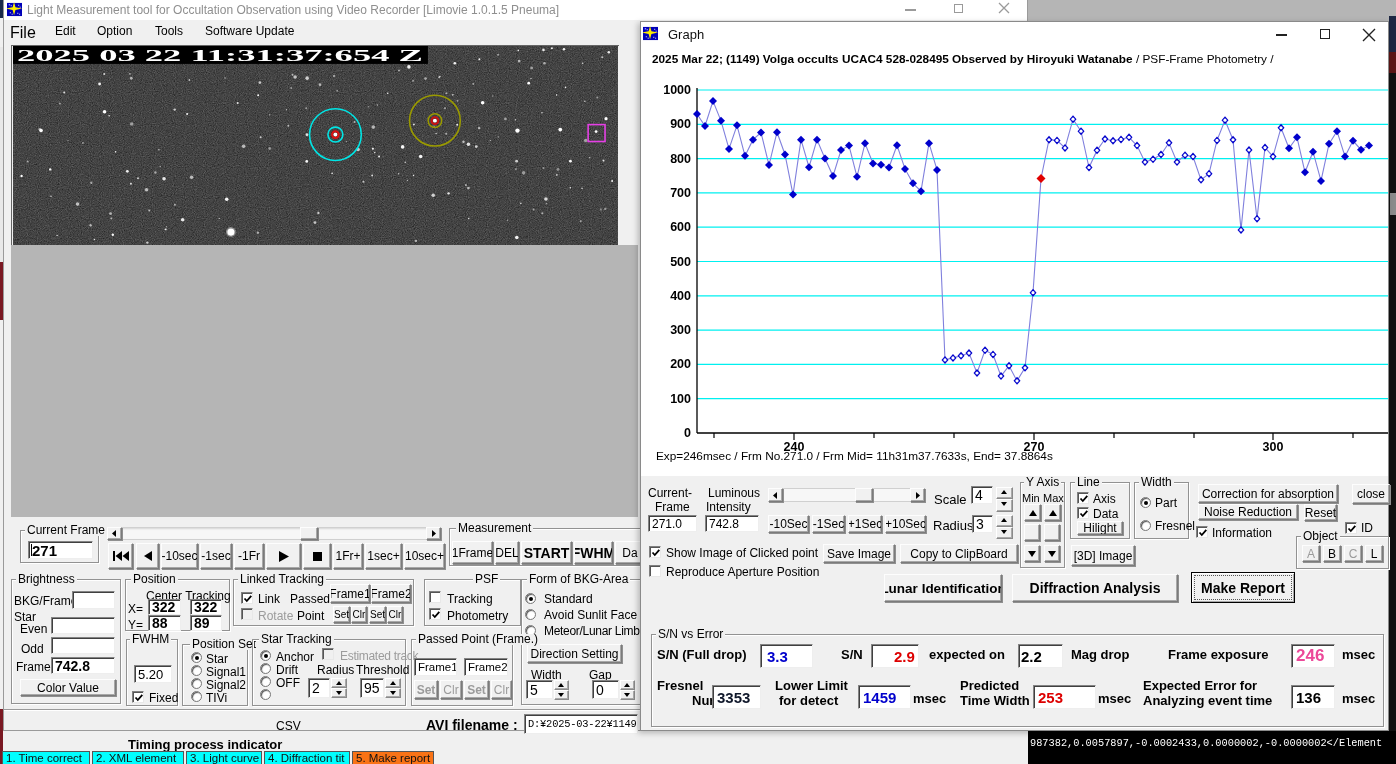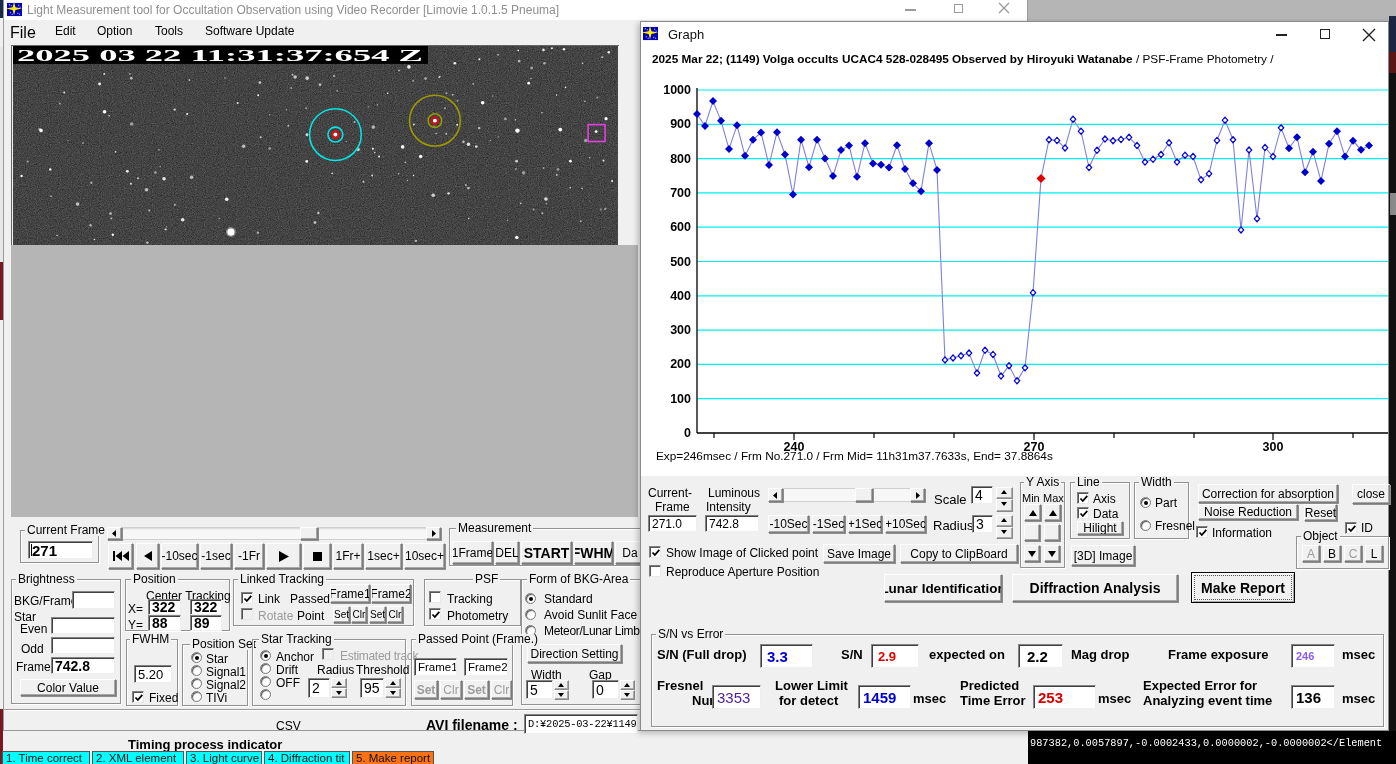--- a/index.html
+++ b/index.html
@@ -754,33 +754,33 @@
 <div class="btn" style="left:1365px;top:545px;width:18px;height:17px;font-size:12px;">L</div>
 <div class="btn" style="left:884px;top:574px;width:118px;height:28px;font-size:13.5px;font-weight:bold;">Lunar Identification</div>
 <div class="btn" style="left:1012px;top:574px;width:166px;height:28px;font-size:14px;font-weight:bold;">Diffraction Analysis</div>
 <div class="ab" style="left:1191px;top:572px;width:104px;height:31px;background:#f1f1f1;border:1px solid #000;box-shadow:inset 1px 1px 0 #fff, inset -1px -1px 0 #a8a8a8;"></div>
 <div class="ab" style="left:1194px;top:575px;width:98px;height:25px;border:1px dotted #555;font-size:14px;font-weight:bold;display:flex;align-items:center;justify-content:center;">Make Report</div>
 <div class="grp" style="left:651px;top:634px;width:733px;height:93px;"></div>
 <div class="glb" style="left:656px;top:629px;font-size:12px;">S/N vs Error</div>
 <div class="lab" style="left:657px;top:647px;font-size:13px;color:#000;font-weight:bold;">S/N (Full drop)</div>
 <div class="fld" style="left:760px;top:644px;width:53px;height:24px;font-size:15px;color:#0000cc;font-weight:bold;padding-left:6px;">3.3</div>
 <div class="lab" style="left:841px;top:647px;font-size:13px;color:#000;font-weight:bold;">S/N</div>
-<div class="fld" style="left:871px;top:644px;width:48px;height:24px;font-size:13px;color:#dd0000;font-weight:bold;padding-left:6px;">2.9</div>
+<div class="fld" style="left:871px;top:644px;width:48px;height:24px;font-size:15px;color:#dd0000;font-weight:bold;padding-left:22px;">2.9</div>
 <div class="lab" style="left:929px;top:647px;font-size:13px;color:#000;font-weight:bold;">expected on</div>
-<div class="fld" style="left:1018px;top:644px;width:45px;height:24px;font-size:15px;color:#000;font-weight:bold;padding-left:8px;">2.2</div>
+<div class="fld" style="left:1018px;top:644px;width:45px;height:24px;font-size:15px;color:#000;font-weight:bold;padding-left:2px;">2.2</div>
 <div class="lab" style="left:1071px;top:647px;font-size:13px;color:#000;font-weight:bold;">Mag drop</div>
 <div class="lab" style="left:1168px;top:647px;font-size:13px;color:#000;font-weight:bold;">Frame exposure</div>
-<div class="fld" style="left:1291px;top:644px;width:44px;height:24px;font-size:11px;color:#8b5cf6;font-weight:bold;padding-left:4px;">246</div>
+<div class="fld" style="left:1291px;top:644px;width:44px;height:24px;font-size:17px;color:#ec4899;font-weight:bold;padding-left:4px;">246</div>
 <div class="lab" style="left:1342px;top:647px;font-size:13px;color:#000;font-weight:bold;">msec</div>
 <div class="lab" style="left:657px;top:678px;font-size:13px;color:#000;font-weight:bold;">Fresnel</div>
 <div class="lab" style="left:657px;top:693px;font-size:13px;color:#000;font-weight:bold;margin-left:35px;">Number</div>
-<div class="fld" style="left:712px;top:685px;width:49px;height:24px;font-size:15px;color:#4c1d95;font-weight:normal;padding-left:4px;">3353</div>
+<div class="fld" style="left:712px;top:685px;width:49px;height:24px;font-size:15px;color:#0f172a;font-weight:bold;padding-left:4px;">3353</div>
 <div class="lab" style="left:775px;top:678px;font-size:13px;color:#000;font-weight:bold;">Lower Limit</div>
 <div class="lab" style="left:779px;top:693px;font-size:13px;color:#000;font-weight:bold;">for detect</div>
 <div class="fld" style="left:858px;top:685px;width:53px;height:24px;font-size:15px;color:#0000cc;font-weight:bold;padding-left:4px;">1459</div>
 <div class="lab" style="left:913px;top:691px;font-size:13px;color:#000;font-weight:bold;">msec</div>
 <div class="lab" style="left:960px;top:678px;font-size:13px;color:#000;font-weight:bold;">Predicted</div>
-<div class="lab" style="left:960px;top:693px;font-size:13px;color:#000;font-weight:bold;">Time Error</div>
+<div class="lab" style="left:960px;top:693px;font-size:13px;color:#000;font-weight:bold;">Time Width</div>
 <div class="fld" style="left:1033px;top:685px;width:63px;height:24px;font-size:15px;color:#dd0000;font-weight:bold;padding-left:4px;">253</div>
 <div class="lab" style="left:1098px;top:691px;font-size:13px;color:#000;font-weight:bold;">msec</div>
 <div class="lab" style="left:1143px;top:678px;font-size:13px;color:#000;font-weight:bold;">Expected Error for</div>
 <div class="lab" style="left:1143px;top:693px;font-size:13px;color:#000;font-weight:bold;">Analyzing event time</div>
 <div class="fld" style="left:1291px;top:685px;width:44px;height:24px;font-size:15px;color:#000;font-weight:bold;padding-left:4px;">136</div>
 <div class="lab" style="left:1342px;top:691px;font-size:13px;color:#000;font-weight:bold;">msec</div>
 </body></html>

